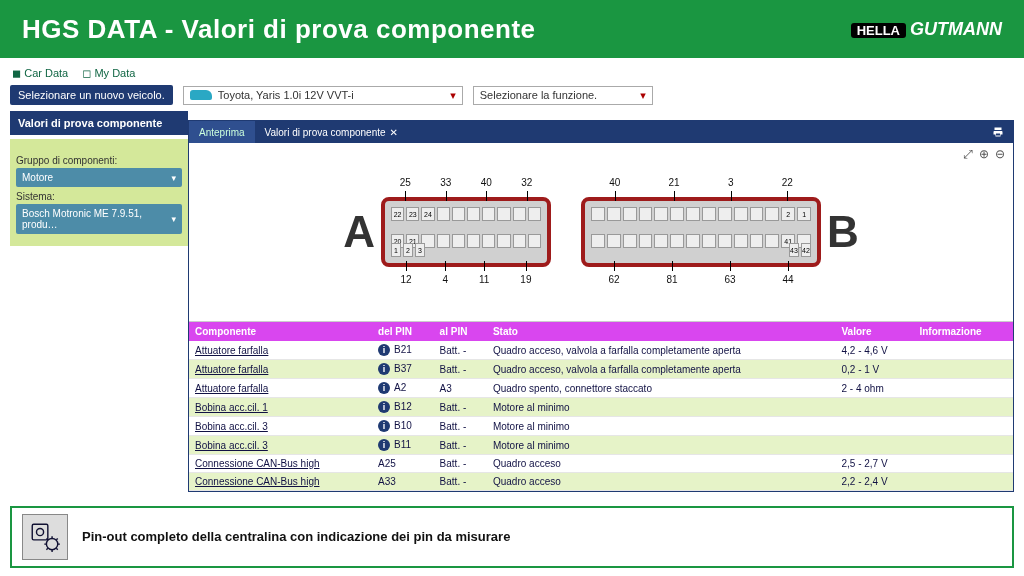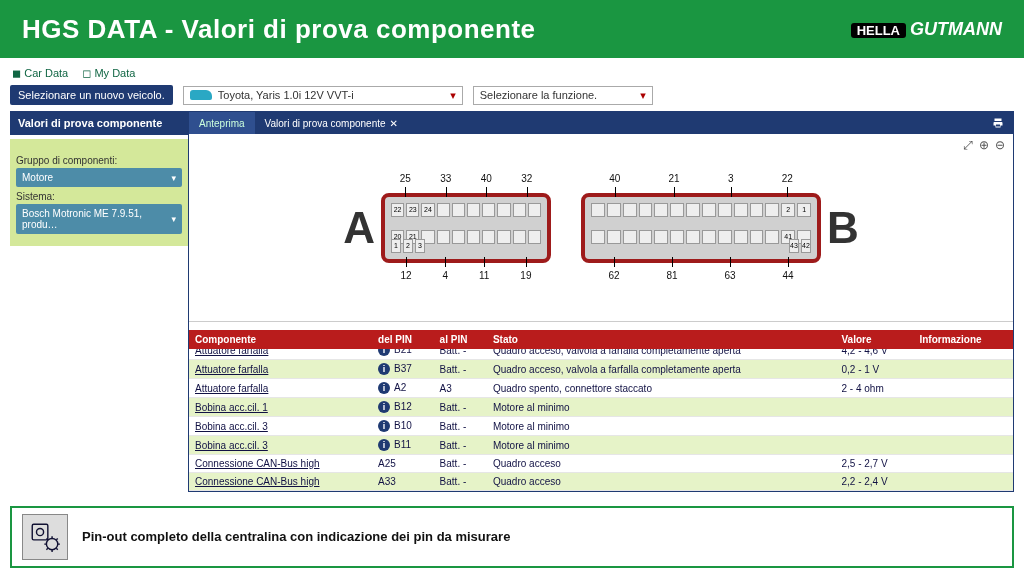--- a/index.html
+++ b/index.html
@@ -18,21 +18,21 @@
   .vehicle-bar .veh-select { width: 280px;}
   .vehicle-bar .func-select { width: 180px;}
   .veh-icon { width: 22px; height: 10px; background: #2aa8c4; border-radius: 3px 6px 2px 2px; position: relative;}
   .main-row { flex:1; display:flex; gap:0; margin-top:4px; overflow:hidden;}
   .side-panel { width: 178px; display:flex; flex-direction:column; gap:4px;}
   .side-title { background:#1f3a72; color:#fff; font-size:11px; font-weight:bold; padding:6px 8px;}
   .side-body { background:#d4e89a; padding:12px 6px; font-size:11px; color:#333;}
   .side-body .lbl { font-size:10px; color:#333; margin:4px 0 2px;}
   .side-body .dd { background:#4d8ca8; color:#fff; padding:4px 6px; font-size:10px; display:flex; justify-content:space-between; align-items:center; border-radius:2px; cursor:pointer;}
   .side-body .dd .caret { font-size:9px;}
-  .content { flex:1; border:1px solid #1f3a72; display:flex; flex-direction:column; overflow:hidden; background:#fff;}
+  .content { flex:1; border:1px solid #1f3a72; display:flex; flex-direction:column; overflow:hidden; background:#fff;margin-top:9px;}
   .content-header { background:#1f3a72; color:#fff; display:flex; align-items:center; justify-content:space-between; height:22px; padding-right:8px;}
   .content-tabs { display:flex; height:100%; align-items:stretch;}
   .content-tabs .tab { font-size:10px; padding:4px 10px; background:#2f4f8f; color:#cfd; cursor:pointer; display:flex; align-items:center; gap:4px;}
   .content-tabs .tab.active { background:#1f3a72; color:#fff;}
   .content-tabs .close-x { font-size:10px; cursor:pointer;}
   .print-icon { width:14px; height:12px; fill:#fff;}
   .conn-canvas { flex:1; display:flex; justify-content:center; align-items:center; gap:30px; position:relative; padding:6px 10px;}
   .conn-tools { position:absolute; top:4px; right:8px; display:flex; gap:6px; font-size:12px; color:#555;}
   .conn-tools span { cursor:pointer;}
   .connector { position:relative; display:flex; align-items:center; gap:6px;}
@@ -44,21 +44,21 @@
   .pin { flex:1; background:#eee; border:1px solid #999; font-size:7px; display:flex; align-items:center; justify-content:center; min-width:10px; height:14px;}
   .callouts { position:absolute; font-size:10px; color:#111;}
   .callouts.top { top:-24px; left:0; right:0; display:flex; justify-content:space-around;}
   .callouts.bottom { bottom:-22px; left:0; right:0; display:flex; justify-content:space-around;}
   .cl { position:relative;}
   .cl::after { content:""; position:absolute; left:50%; width:1px; background:#000;}
   .callouts.top .cl::after { top:14px; height:10px;}
   .callouts.bottom .cl::after { bottom:14px; height:10px;}
   .data-table-wrap { height:170px; overflow-y:auto; border-top:1px solid #ccc;}
   table.data { width:100%; border-collapse:collapse; font-size:10px;}
-  table.data thead { background:#b91c1c; color:#fff; position:sticky; top:8px;}
+  table.data thead { background:#d946ef; color:#fff; position:sticky; top:0;}
   table.data th { text-align:left; padding:4px 6px; font-weight:bold;}
   table.data td { padding:3px 6px; border-bottom:1px solid #e6e6e6; color:#114; }
   table.data tr:nth-child(even) td { background:#e6f3c8;}
   table.data td a { color:#114; text-decoration:underline; cursor:pointer;}
   .info-i { display:inline-flex; width:12px; height:12px; border-radius:50%; background:#1f3a72; color:#fff; font-size:9px; font-weight:bold; align-items:center; justify-content:center; margin-right:4px;}
   .footer-banner { border:2px solid #1a9641; margin:6px 10px 8px; display:flex; align-items:center; gap:14px; padding:6px 10px; }
   .footer-icon { width:46px; height:46px; background:#ddd; border:1px solid #888; display:flex; align-items:center; justify-content:center;}
   .footer-icon svg { width:34px; height:34px;}
   .footer-text { font-size:13px; font-weight:bold; color:#111; line-height:1.35;}
 </style>

